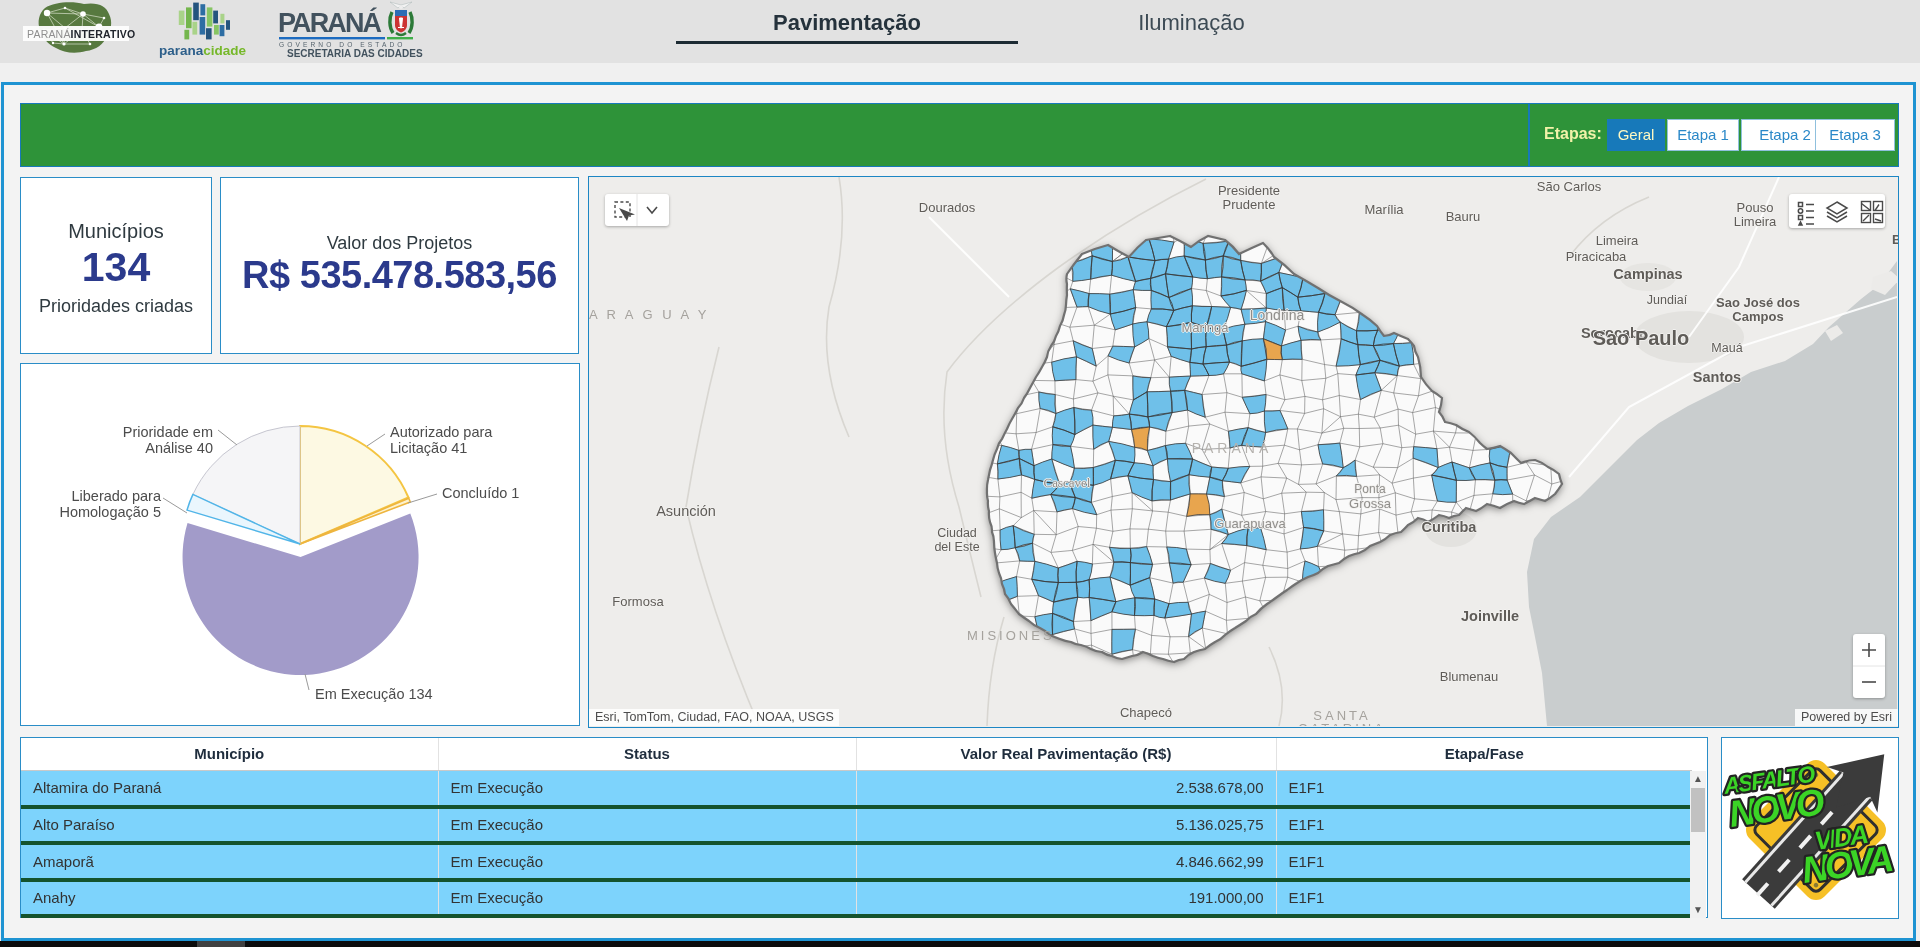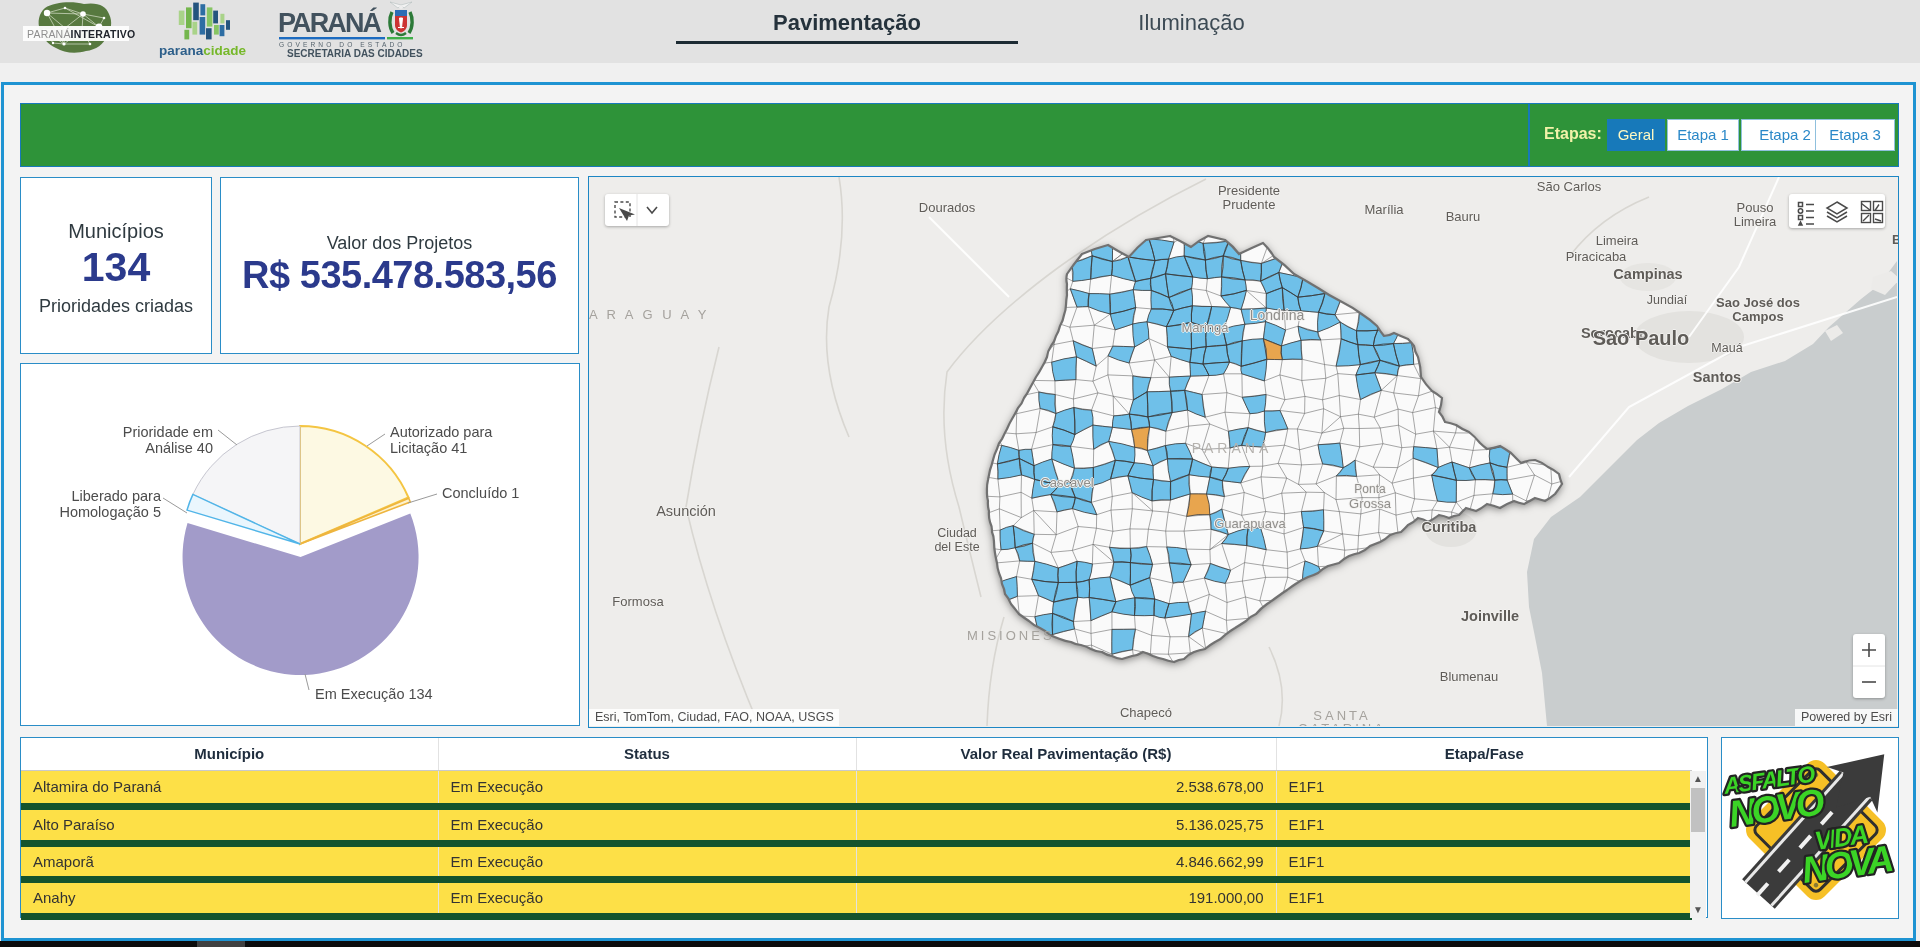--- a/index.html
+++ b/index.html
@@ -22,22 +22,22 @@
 #piecard{left:20px;top:363px;width:560px;height:363px;background:#fff;border:1px solid #2a8dc7}
 #mappanel{left:588px;top:176px;width:1311px;height:552px;border:1.5px solid #1c86c4;background:#efeeec;overflow:hidden}
 #tablepanel{left:20px;top:737px;width:1688px;height:181px;background:#fff;border:1px solid #2a8dc7}
 #logopanel{left:1721px;top:737px;width:178px;height:182px;background:#fff;border:1px solid #2a8dc7}
 #blackstrip{left:0;top:941px;width:1920px;height:6px;background:#0c0c0c}
 .tabtxt{font-size:22px;color:#25323c}
 .mbtn{position:absolute;background:#fff;border-radius:3px;box-shadow:0 1px 3px rgba(0,0,0,.3)}
 table.grid{border-collapse:collapse;width:1671px;table-layout:fixed;font-size:15px;color:#333}
 table.grid th{font-weight:bold;color:#1f2d3d;text-align:center;height:32px;
   border-bottom:1px solid #c9c9c9;border-right:1px solid #e2e2e2;font-size:15px}
-table.grid td{height:36.5px;border-bottom:7px solid #14532d;border-right:1px solid #e2e2e2;
-  padding:0 12px;background:#fde047}
+table.grid td{height:36.5px;border-bottom:4px solid #14532d;border-right:1px solid #e2e2e2;
+  padding:0 12px;background:#7dd3fc}
 table.grid td:last-child,table.grid th:last-child{border-right:none}
 .scroll{position:absolute;right:1px;top:33px;width:16px;height:147px;background:#f1f1f1}
 .sthumb{position:absolute;left:1px;width:14px;background:#c1c1c1}
 .sarrow{position:absolute;left:0;width:16px;height:16px;color:#555;font-size:10px;
   text-align:center;line-height:16px}
 .maplabel{position:absolute;color:#5f5c58;white-space:nowrap;
   text-shadow:-1px 0 #f2f1ef,1px 0 #f2f1ef,0 -1px #f2f1ef,0 1px #f2f1ef}
 </style></head>
 <body>
 <div class="abs" id="topband"></div>
@@ -241,21 +241,21 @@
 <div class="maplabel" style="left:368px;top:349px;font-size:12.5px;transform:translateX(-50%);">Ciudad</div>
 <div class="maplabel" style="left:368px;top:363px;font-size:12.5px;transform:translateX(-50%);">del Este</div>
 <div class="maplabel" style="left:49px;top:417px;font-size:13.0px;transform:translateX(-50%);">Formosa</div>
 <div class="maplabel" style="left:557px;top:528px;font-size:13.0px;transform:translateX(-50%);">Chapecó</div>
 <div class="maplabel" style="left:901px;top:431px;font-size:14.5px;font-weight:bold;transform:translateX(-50%);">Joinville</div>
 <div class="maplabel" style="left:880px;top:492px;font-size:13.0px;transform:translateX(-50%);">Blumenau</div>
 <div class="maplabel" style="left:860px;top:342px;font-size:14.5px;font-weight:bold;transform:translateX(-50%);">Curitiba</div>
 <div class="maplabel" style="left:781px;top:305px;font-size:12px;transform:translateX(-50%);color:#908e8b;">Ponta</div>
 <div class="maplabel" style="left:781px;top:319px;font-size:13.0px;transform:translateX(-50%);color:#908e8b;">Grossa</div>
 <div class="maplabel" style="left:661px;top:339px;font-size:13.0px;transform:translateX(-50%);color:#908e8b;">Guarapuava</div>
-<div class="maplabel" style="left:478px;top:298px;font-size:13.0px;transform:translateX(-50%);color:#908e8b;">Cascavel</div>
+<div class="maplabel" style="left:478px;top:298px;font-size:13.0px;transform:translateX(-50%);color:#908e8b;font-family:Liberation Serif, serif;">Cascavel</div>
 <div class="maplabel" style="left:688px;top:130px;font-size:14.0px;transform:translateX(-50%);color:#908e8b;">Londrina</div>
 <div class="maplabel" style="left:616px;top:143px;font-size:13.0px;transform:translateX(-50%);color:#908e8b;">Maringá</div>
 
 <div class="mbtn" style="left:16px;top:17px;width:64px;height:32px">
   <svg width="64" height="32">
     <g stroke="#4a4a4a" fill="none" stroke-width="1.4">
       <rect x="10" y="8" width="15" height="15" stroke-dasharray="3,2.4"></rect>
       <path d="M14,14 L22,27 L24,21.5 L30,20.5 Z" fill="#4a4a4a" stroke="none"></path>
       <path d="M42,13 L47,19 L52,13" stroke-width="1.6"></path>
     </g>

